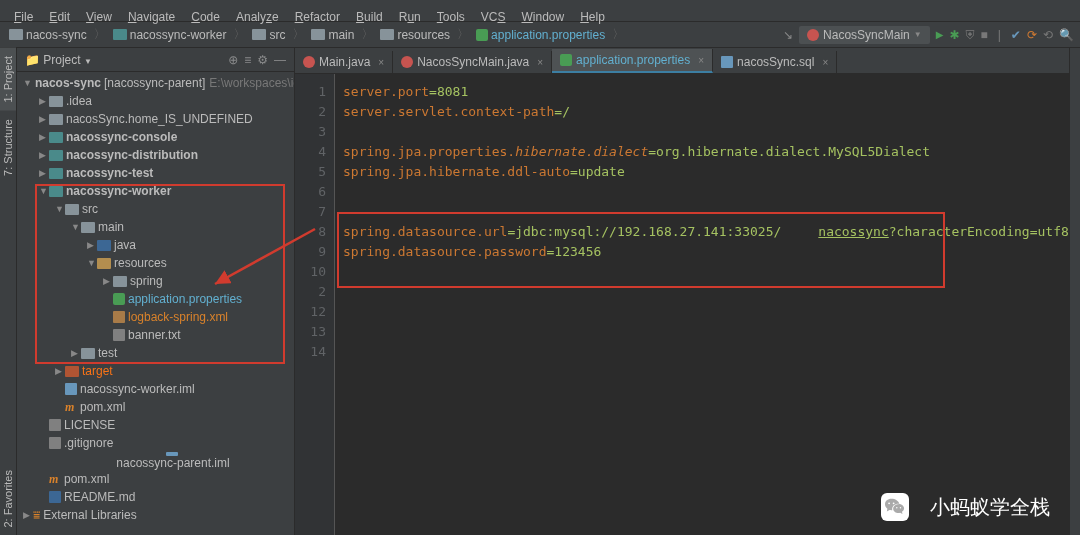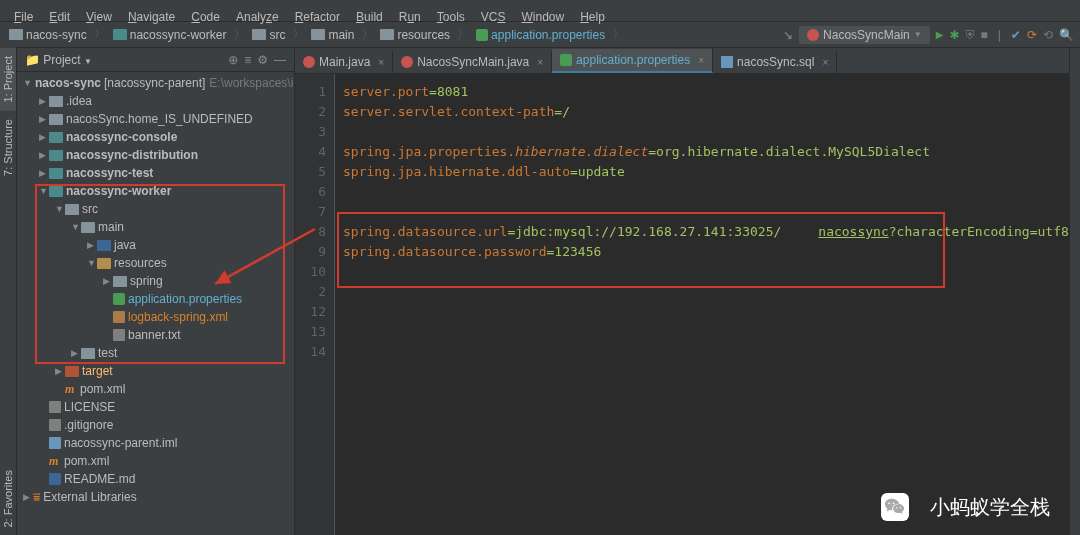--- a/index.html
+++ b/index.html
@@ -221,35 +221,39 @@
           <span class="tree-label">banner.txt</span>
         </div>
       <div class="tree-row" style="padding-left:54px;">
           <span class="arrow">▶</span>
           <span class="icon-folder"></span>
           <span class="tree-label">test</span>
         </div>
       <div class="tree-row" style="padding-left:38px;">
           <span class="arrow">▶</span>
           <span class="icon-folder" style="background:#b05433"></span>
-          <span class="tree-label" style="color:#fdba74">target</span>
+          <span class="tree-label" style="color:#f97316">target</span>
+        </div>
+      <div class="tree-row" style="padding-left:48px;">
+          <span class="icon-txt" style="background:#6897bb"></span>
+          <span class="tree-label">nacossync-worker.iml</span>
         </div>
       <div class="tree-row" style="padding-left:48px;">
           <span class="icon-maven">m</span>
           <span class="tree-label">pom.xml</span>
         </div>
       <div class="tree-row" style="padding-left:32px;">
           <span class="icon-txt"></span>
           <span class="tree-label">LICENSE</span>
         </div>
       <div class="tree-row" style="padding-left:32px;">
           <span class="icon-txt"></span>
           <span class="tree-label">.gitignore</span>
         </div>
-      <div class="tree-row" style="padding-left:32px;">
+      <div class="tree-row" style="padding-left:32px;flex-direction:column;">
           <span class="icon-txt" style="background:#6897bb"></span>
           <span class="tree-label">nacossync-parent.iml</span>
         </div>
       <div class="tree-row" style="padding-left:32px;">
           <span class="icon-maven">m</span>
           <span class="tree-label">pom.xml</span>
         </div>
       <div class="tree-row" style="padding-left:32px;">
           <span class="icon-txt" style="background:#3c6794"></span>
           <span class="tree-label">README.md</span>

